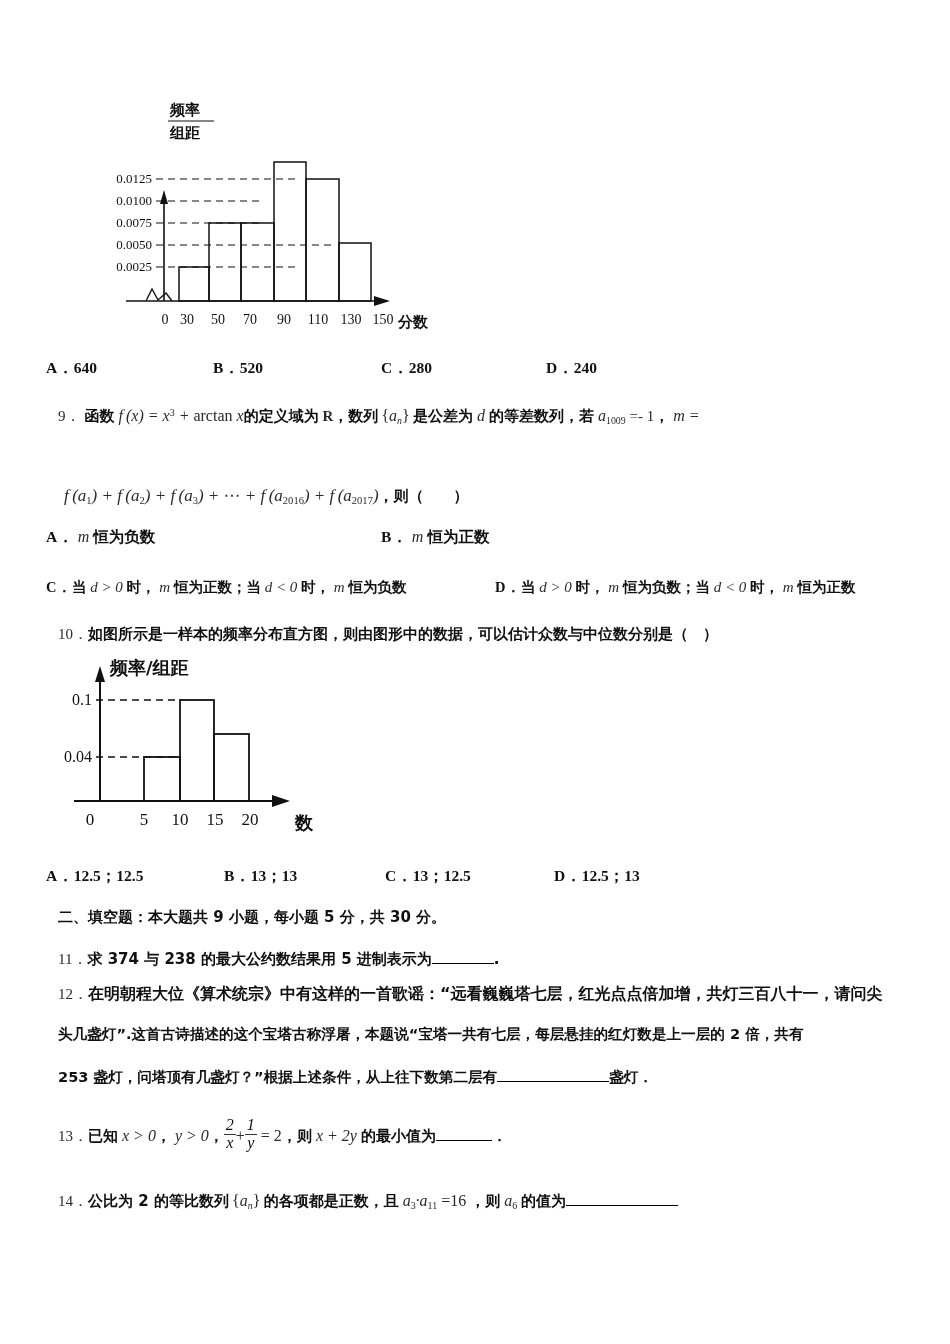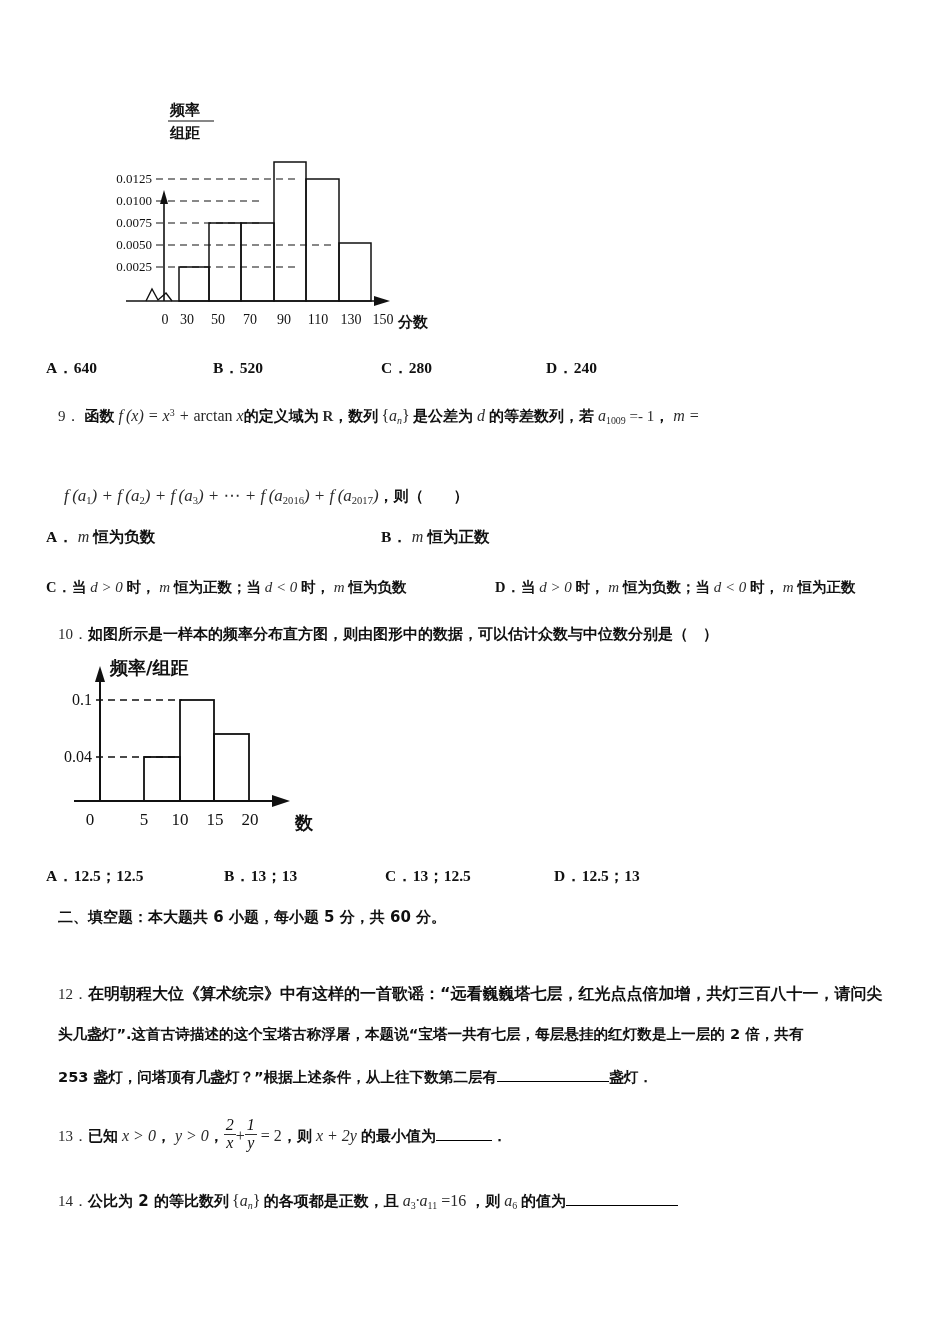--- a/index.html
+++ b/index.html
@@ -218,22 +218,25 @@
     </svg>
   </div>
 
   <div class="opt-row" style="top:866px;">
     <span class="opt" style="left:0px;"><span class="lab">A．</span><span class="bold">12.5；12.5</span></span>
     <span class="opt" style="left:178px;"><span class="lab">B．</span><span class="bold">13；13</span></span>
     <span class="opt" style="left:339px;"><span class="lab">C．</span><span class="bold">13；12.5</span></span>
     <span class="opt" style="left:508px;"><span class="lab">D．</span><span class="bold">12.5；13</span></span>
   </div>
 
-  <div class="absline q-line cn bold" style="left:46px; top:910px; font-size:15px;">二、填空题：本大题共 6 小题，每小题 5 分，共 60 分。</div>
-
+  <div class="absline q-line cn bold" style="left:46px; top:910px; font-size:15px;">二、填空题：本大题共 9 小题，每小题 5 分，共 30 分。</div>
+
+  <div class="absline q-line" style="left:46px; top:948px;">
+    <span class="mathn" style="font-size:15px;">11．</span><span class="cn bold" style="font-size:15px;">求 374 与 238 的最大公约数结果用 5 进制表示为</span><span class="blank-s"></span><span class="cn bold" style="font-size:15px;">.</span>
+  </div>
 
   <div class="absline q-line" style="left:46px; top:986px;">
     <span class="mathn" style="font-size:15px;">12．</span><span class="cn bold" style="font-size:16px;">在明朝程大位《算术统宗》中有这样的一首歌谣：“远看巍巍塔七层，红光点点倍加增，共灯三百八十一，请问尖</span>
   </div>
   <div class="absline q-line" style="left:46px; top:1026px;">
     <span class="cn bold" style="font-size:14.6px;">头几盏灯”.这首古诗描述的这个宝塔古称浮屠，本题说“宝塔一共有七层，每层悬挂的红灯数是上一层的 2 倍，共有</span>
   </div>
   <div class="absline q-line" style="left:46px; top:1066px;">
     <span class="cn bold" style="font-size:14.6px;">253 盏灯，问塔顶有几盏灯？”根据上述条件，从上往下数第二层有</span><span class="blank-l"></span><span class="cn bold" style="font-size:14.6px;">盏灯．</span>
   </div>

